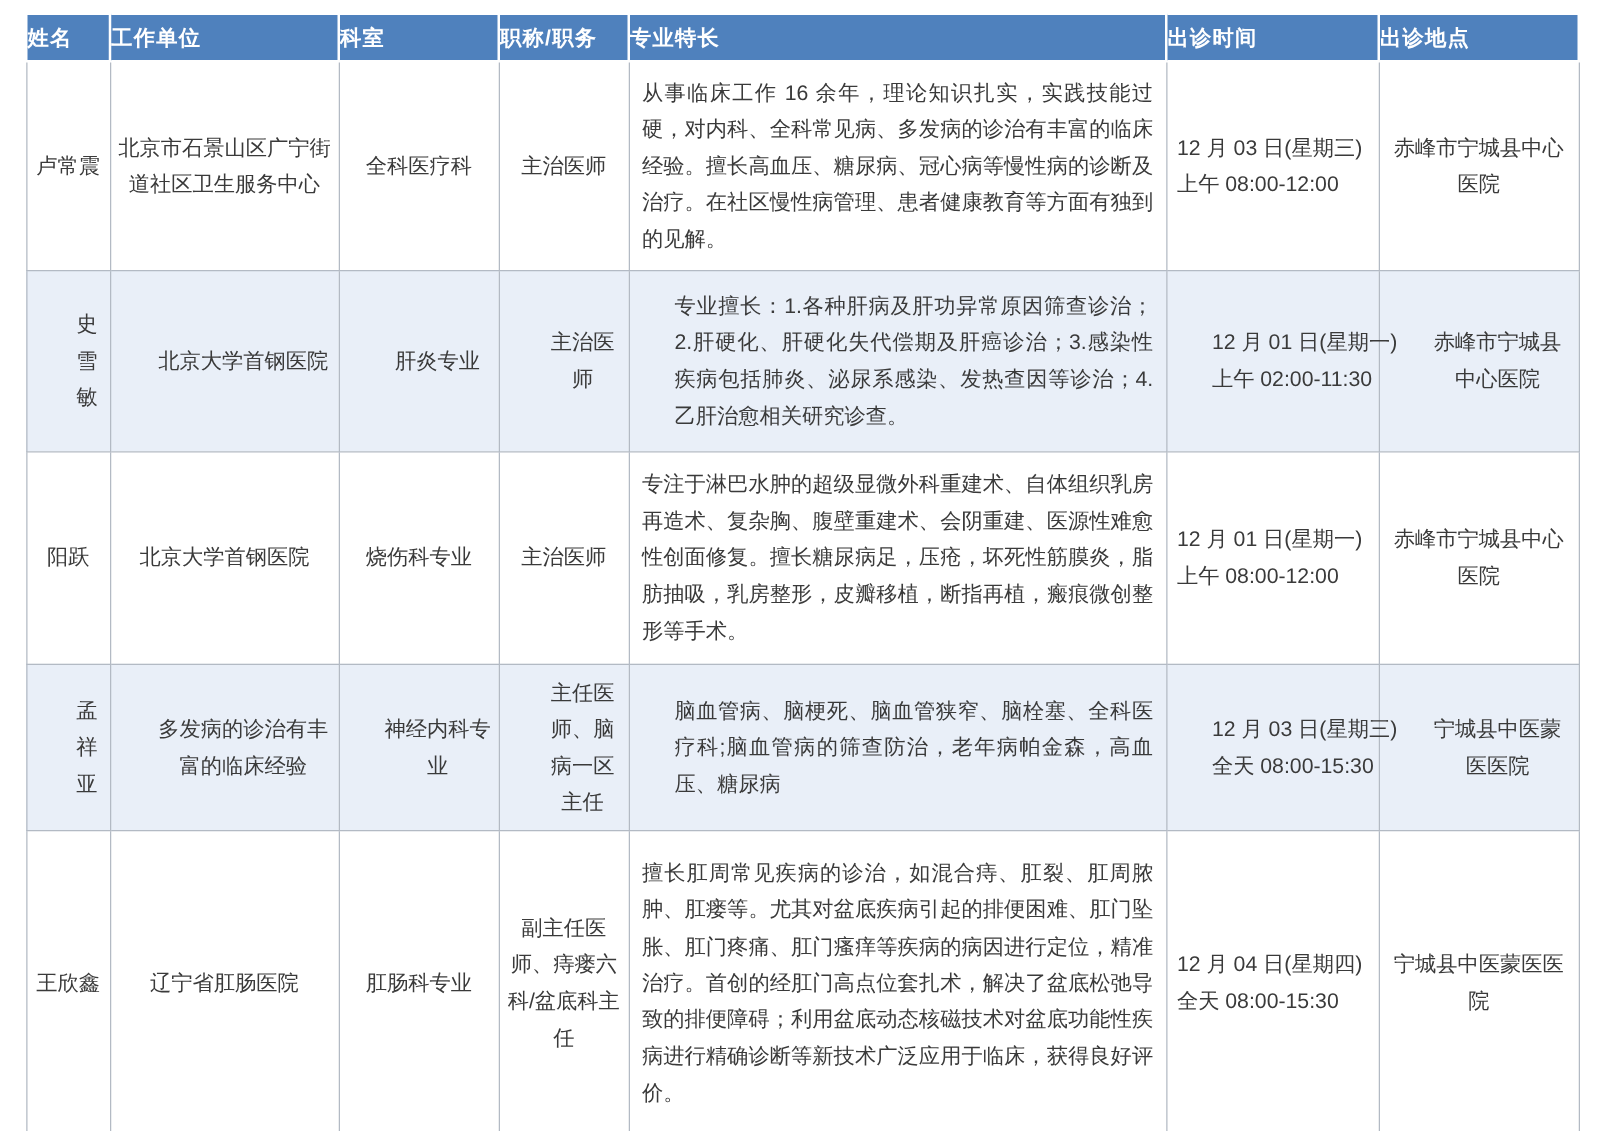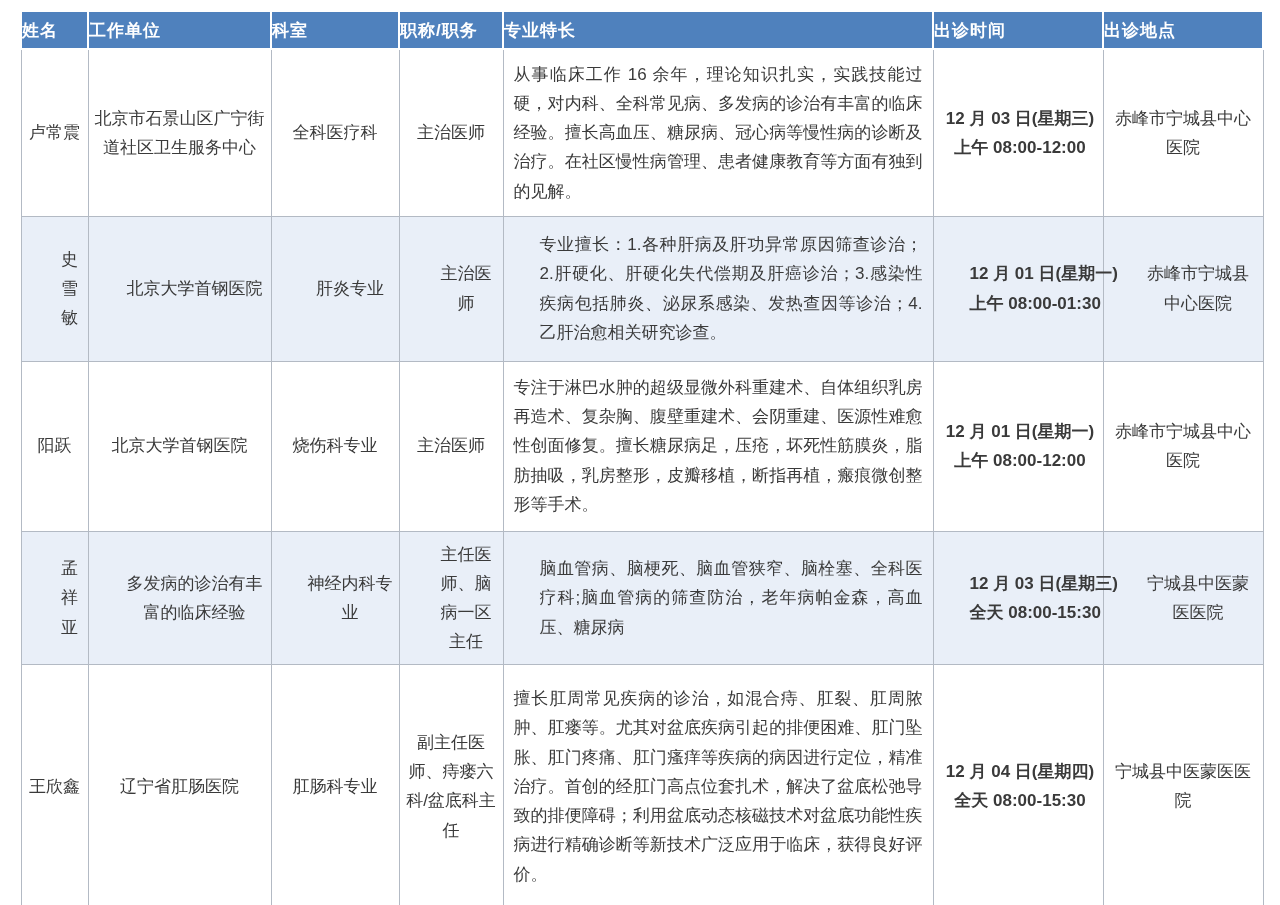--- a/index.html
+++ b/index.html
@@ -43,24 +43,23 @@
     background: var(--row_bg);
   }
   tr.banded td { background: var(--band_bg); padding-left: 36px; }
   td.c-center { text-align: center; }
   td.c-spec {
     text-align: justify;
     text-justify: inter-ideograph;
     padding: 8px 10px;
   }
   td.c-sched {
-    text-align: center;
+    text-align: left;
     padding-left: 8px;
     padding-right: 4px;
-    font-weight: bold;
   }
   td.c-sched div { white-space: nowrap; }
   tr.r1 { height: 167px; }
   tr.r2 { height: 145px; }
   tr.r3 { height: 170px; }
   tr.r4 { height: 122px; }
   tr.r5 { height: 243px; }
 </style>
 </head>
 <body>
@@ -101,21 +100,21 @@
         <td class="c-center">赤峰市宁城县中心医院</td>
       </tr>
       <tr class="r2 banded">
         <td class="c-center">史雪敏</td>
         <td class="c-center">北京大学首钢医院</td>
         <td class="c-center">肝炎专业</td>
         <td class="c-center">主治医师</td>
         <td class="c-spec">专业擅长：1.各种肝病及肝功异常原因筛查诊治；2.肝硬化、肝硬化失代偿期及肝癌诊治；3.感染性疾病包括肺炎、泌尿系感染、发热查因等诊治；4.乙肝治愈相关研究诊查。</td>
         <td class="c-sched">
           <div>12 月 01 日(星期一)</div>
-          <div>上午 08:00-01:30</div>
+          <div>上午 02:00-11:30</div>
         </td>
         <td class="c-center">赤峰市宁城县中心医院</td>
       </tr>
       <tr class="r3">
         <td class="c-center">阳跃</td>
         <td class="c-center">北京大学首钢医院</td>
         <td class="c-center">烧伤科专业</td>
         <td class="c-center">主治医师</td>
         <td class="c-spec">专注于淋巴水肿的超级显微外科重建术、自体组织乳房再造术、复杂胸、腹壁重建术、会阴重建、医源性难愈性创面修复。擅长糖尿病足，压疮，坏死性筋膜炎，脂肪抽吸，乳房整形，皮瓣移植，断指再植，瘢痕微创整形等手术。</td>
         <td class="c-sched">

